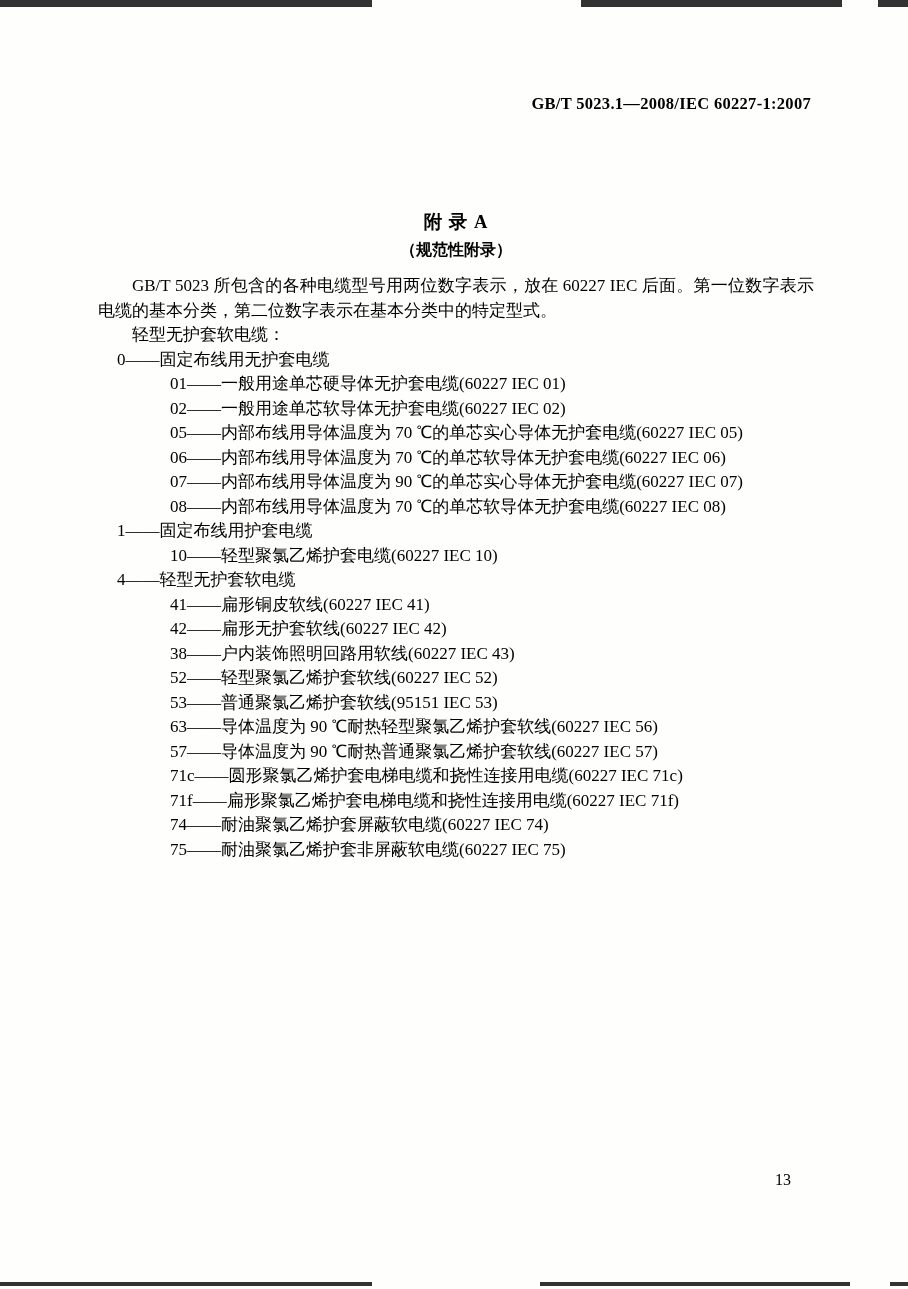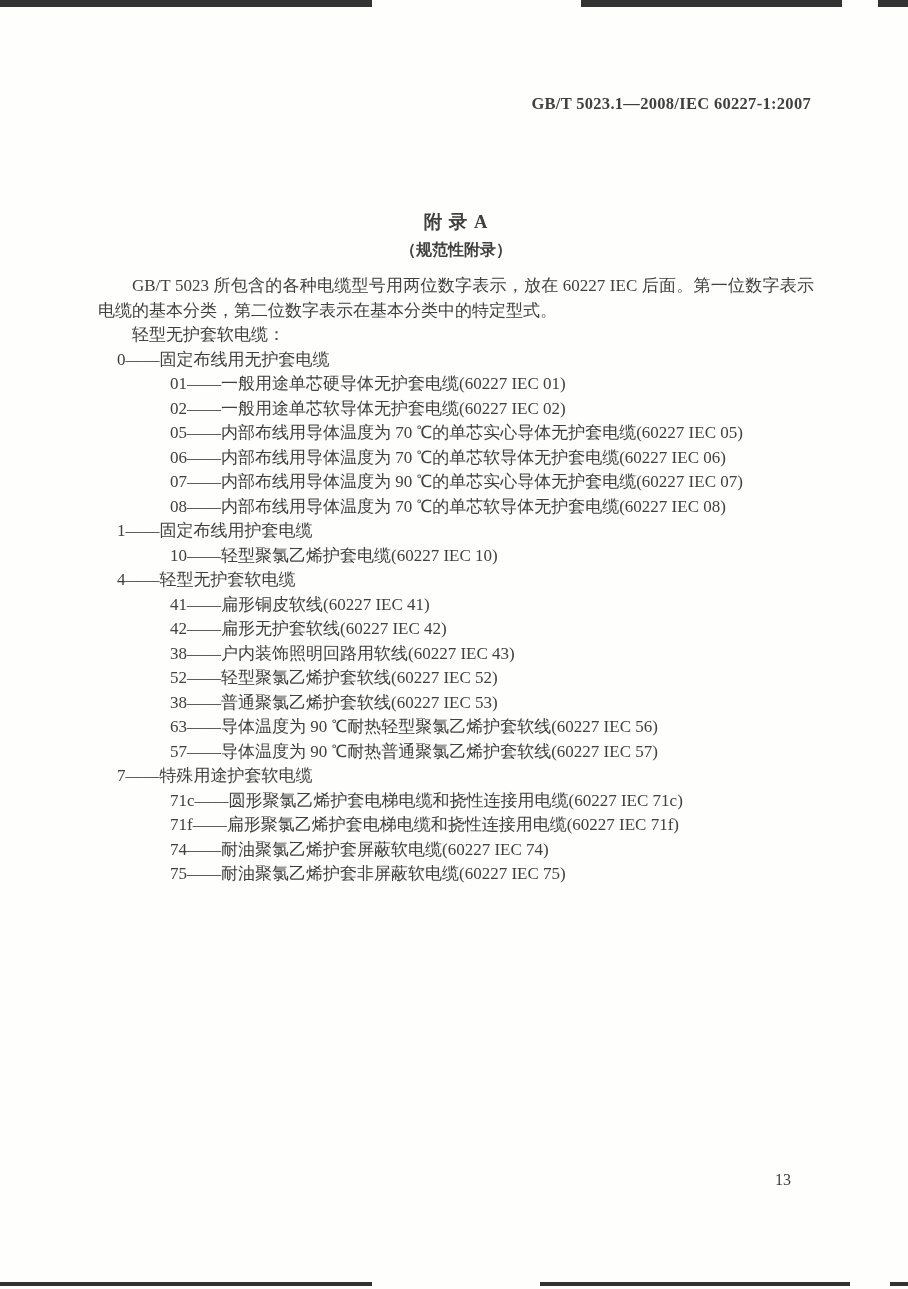--- a/index.html
+++ b/index.html
@@ -7,21 +7,21 @@
     padding: 0;
     background: #e8e8e8;
   }
   .page {
     position: relative;
     width: 908px;
     height: 1289px;
     margin: 0 auto;
     background: #fefefd;
     font-family: "Liberation Serif", serif;
-    color: #404040;
+    color: #000000;
     overflow: hidden;
   }
   
   .bar {
     position: absolute;
     background: #333;
   }
   .bar.top { top: 0; height: 7px; }
   .bar.bottom { top: 1282px; height: 4px; }
   .bar.t1 { left: 0; width: 372px; }
@@ -109,24 +109,23 @@
         <div class="item l2">06——内部布线用导体温度为 70 ℃的单芯软导体无护套电缆(60227 IEC 06)</div>
         <div class="item l2">07——内部布线用导体温度为 90 ℃的单芯实心导体无护套电缆(60227 IEC 07)</div>
         <div class="item l2">08——内部布线用导体温度为 70 ℃的单芯软导体无护套电缆(60227 IEC 08)</div>
         <div class="item l1">1——固定布线用护套电缆</div>
         <div class="item l2">10——轻型聚氯乙烯护套电缆(60227 IEC 10)</div>
         <div class="item l1">4——轻型无护套软电缆</div>
         <div class="item l2">41——扁形铜皮软线(60227 IEC 41)</div>
         <div class="item l2">42——扁形无护套软线(60227 IEC 42)</div>
         <div class="item l2">38——户内装饰照明回路用软线(60227 IEC 43)</div>
         <div class="item l2">52——轻型聚氯乙烯护套软线(60227 IEC 52)</div>
-        <div class="item l2">38——普通聚氯乙烯护套软线(60227 IEC 53)</div>
+        <div class="item l2">53——普通聚氯乙烯护套软线(95151 IEC 53)</div>
         <div class="item l2">63——导体温度为 90 ℃耐热轻型聚氯乙烯护套软线(60227 IEC 56)</div>
         <div class="item l2">57——导体温度为 90 ℃耐热普通聚氯乙烯护套软线(60227 IEC 57)</div>
-        <div class="item l1">7——特殊用途护套软电缆</div>
         <div class="item l2">71c——圆形聚氯乙烯护套电梯电缆和挠性连接用电缆(60227 IEC 71c)</div>
         <div class="item l2">71f——扁形聚氯乙烯护套电梯电缆和挠性连接用电缆(60227 IEC 71f)</div>
         <div class="item l2">74——耐油聚氯乙烯护套屏蔽软电缆(60227 IEC 74)</div>
         <div class="item l2">75——耐油聚氯乙烯护套非屏蔽软电缆(60227 IEC 75)</div>
       </div>
 
   </div>
 
   <div class="page-number">13</div>
 

